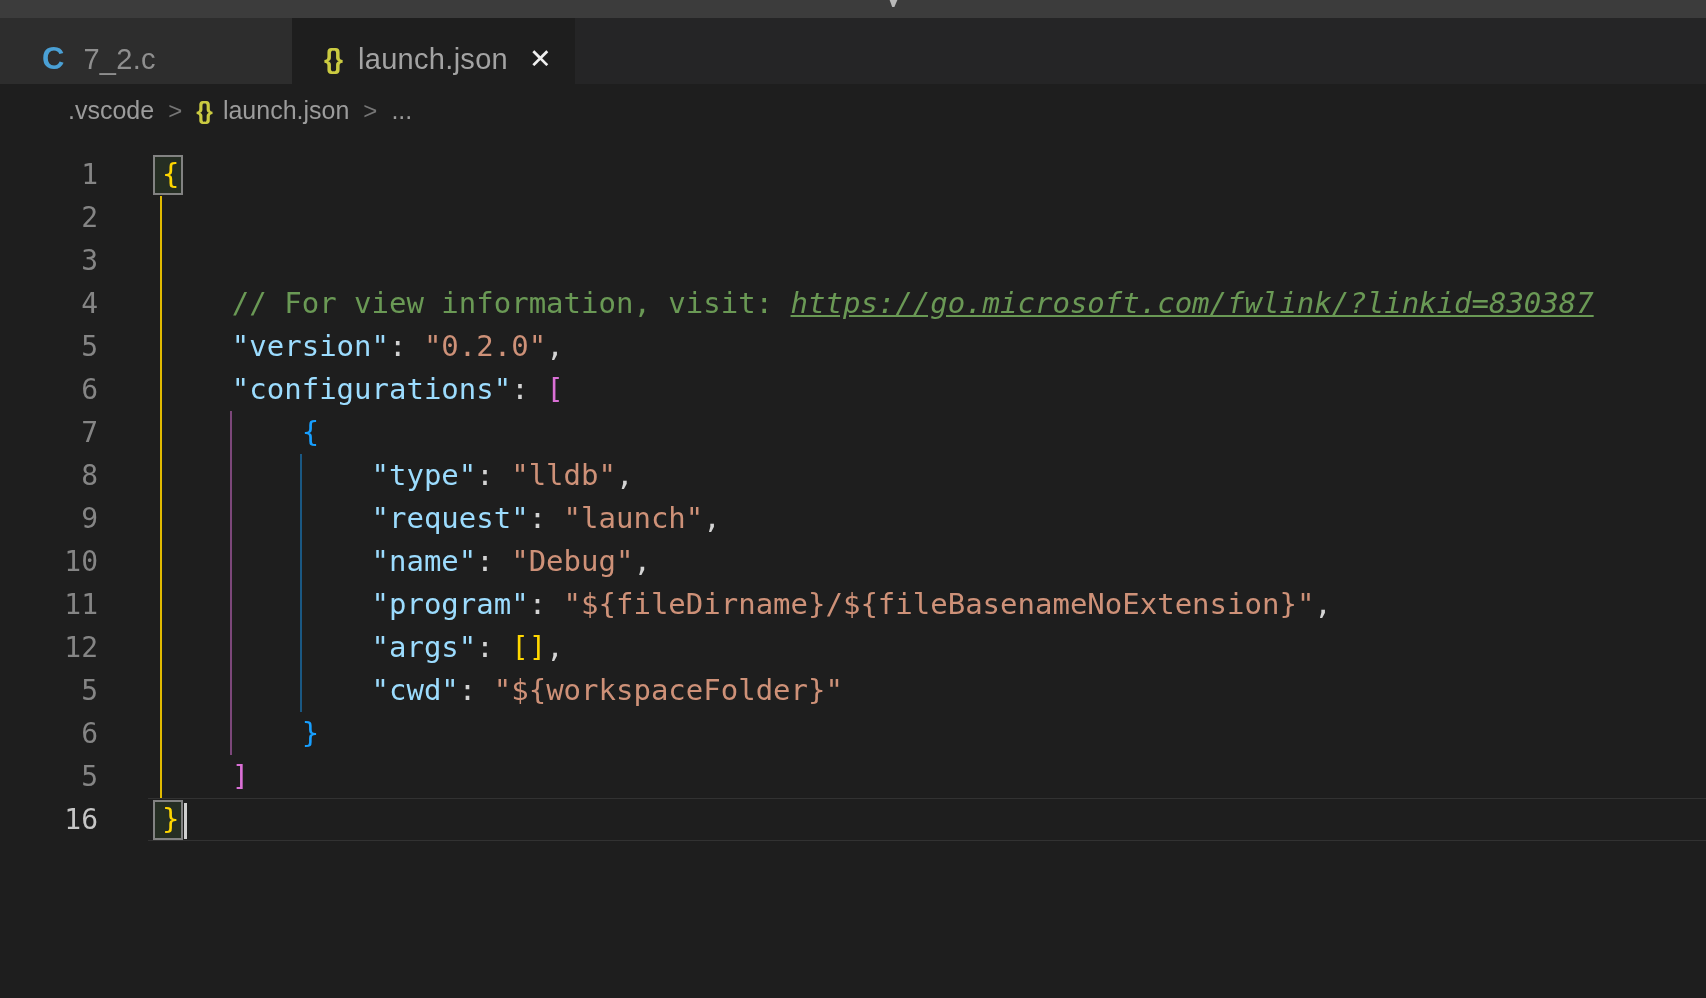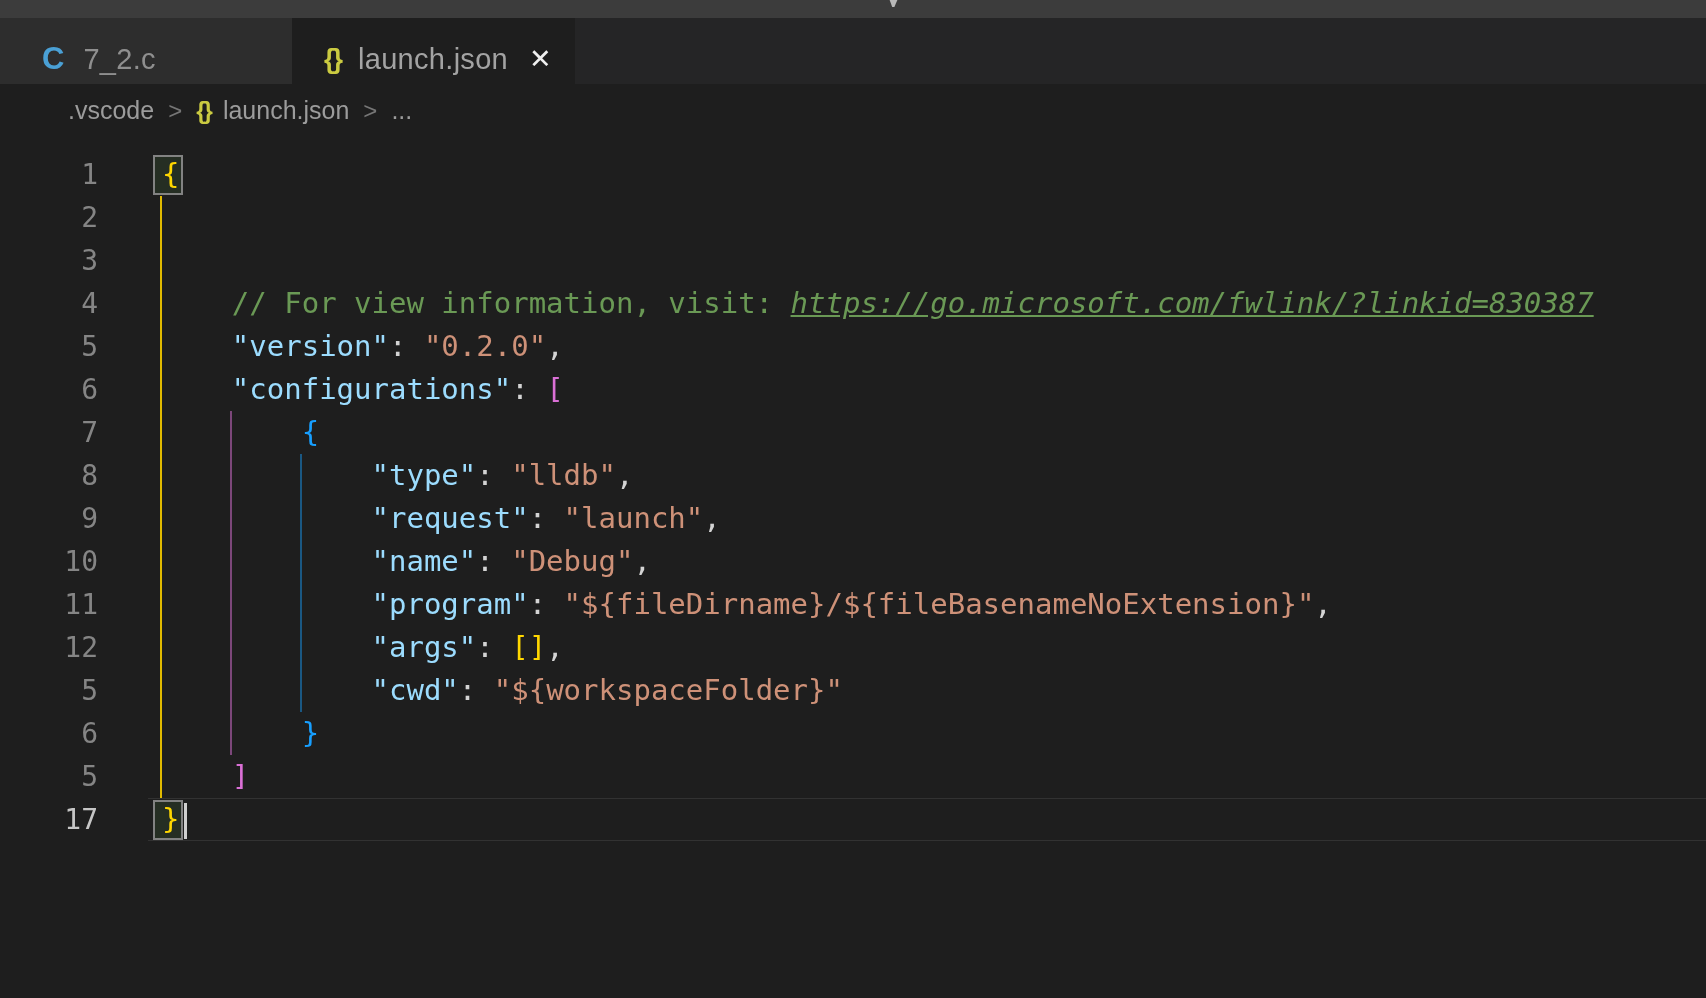--- a/index.html
+++ b/index.html
@@ -98,15 +98,15 @@
       <div class="row"><div class="gutter">6</div><div class="code"><span class="tok-plain" style="color: rgb(212, 212, 212);">    </span><span class="tok-key" style="color: rgb(156, 220, 254);">"configurations"</span><span class="tok-punct" style="color: rgb(212, 212, 212);">: </span><span class="tok-b2" style="color: rgb(218, 112, 214);">[</span></div></div>
       <div class="row"><div class="gutter">7</div><div class="code"><span class="tok-plain" style="color: rgb(212, 212, 212);">        </span><span class="tok-b3" style="color: rgb(23, 159, 255);">{</span></div></div>
       <div class="row"><div class="gutter">8</div><div class="code"><span class="tok-plain" style="color: rgb(212, 212, 212);">            </span><span class="tok-key" style="color: rgb(156, 220, 254);">"type"</span><span class="tok-punct" style="color: rgb(212, 212, 212);">: </span><span class="tok-string" style="color: rgb(206, 145, 120);">"lldb"</span><span class="tok-punct" style="color: rgb(212, 212, 212);">,</span></div></div>
       <div class="row"><div class="gutter">9</div><div class="code"><span class="tok-plain" style="color: rgb(212, 212, 212);">            </span><span class="tok-key" style="color: rgb(156, 220, 254);">"request"</span><span class="tok-punct" style="color: rgb(212, 212, 212);">: </span><span class="tok-string" style="color: rgb(206, 145, 120);">"launch"</span><span class="tok-punct" style="color: rgb(212, 212, 212);">,</span></div></div>
       <div class="row"><div class="gutter">10</div><div class="code"><span class="tok-plain" style="color: rgb(212, 212, 212);">            </span><span class="tok-key" style="color: rgb(156, 220, 254);">"name"</span><span class="tok-punct" style="color: rgb(212, 212, 212);">: </span><span class="tok-string" style="color: rgb(206, 145, 120);">"Debug"</span><span class="tok-punct" style="color: rgb(212, 212, 212);">,</span></div></div>
       <div class="row"><div class="gutter">11</div><div class="code"><span class="tok-plain" style="color: rgb(212, 212, 212);">            </span><span class="tok-key" style="color: rgb(156, 220, 254);">"program"</span><span class="tok-punct" style="color: rgb(212, 212, 212);">: </span><span class="tok-string" style="color: rgb(206, 145, 120);">"${fileDirname}/${fileBasenameNoExtension}"</span><span class="tok-punct" style="color: rgb(212, 212, 212);">,</span></div></div>
       <div class="row"><div class="gutter">12</div><div class="code"><span class="tok-plain" style="color: rgb(212, 212, 212);">            </span><span class="tok-key" style="color: rgb(156, 220, 254);">"args"</span><span class="tok-punct" style="color: rgb(212, 212, 212);">: </span><span class="tok-b1" style="color: rgb(255, 215, 0);">[]</span><span class="tok-punct" style="color: rgb(212, 212, 212);">,</span></div></div>
       <div class="row"><div class="gutter">5</div><div class="code"><span class="tok-plain" style="color: rgb(212, 212, 212);">            </span><span class="tok-key" style="color: rgb(156, 220, 254);">"cwd"</span><span class="tok-punct" style="color: rgb(212, 212, 212);">: </span><span class="tok-string" style="color: rgb(206, 145, 120);">"${workspaceFolder}"</span></div></div>
       <div class="row"><div class="gutter">6</div><div class="code"><span class="tok-plain" style="color: rgb(212, 212, 212);">        </span><span class="tok-b3" style="color: rgb(23, 159, 255);">}</span></div></div>
       <div class="row"><div class="gutter">5</div><div class="code"><span class="tok-plain" style="color: rgb(212, 212, 212);">    </span><span class="tok-b2" style="color: rgb(218, 112, 214);">]</span></div></div>
-      <div class="row active"><div class="gutter">17</div><div class="code"><span class="tok-b1" style="color: rgb(255, 215, 0);">}</span></div></div>
+      <div class="row active"><div class="gutter">16</div><div class="code"><span class="tok-b1" style="color: rgb(255, 215, 0);">}</span></div></div>
     </div>
 </div>
 
 </body></html>

